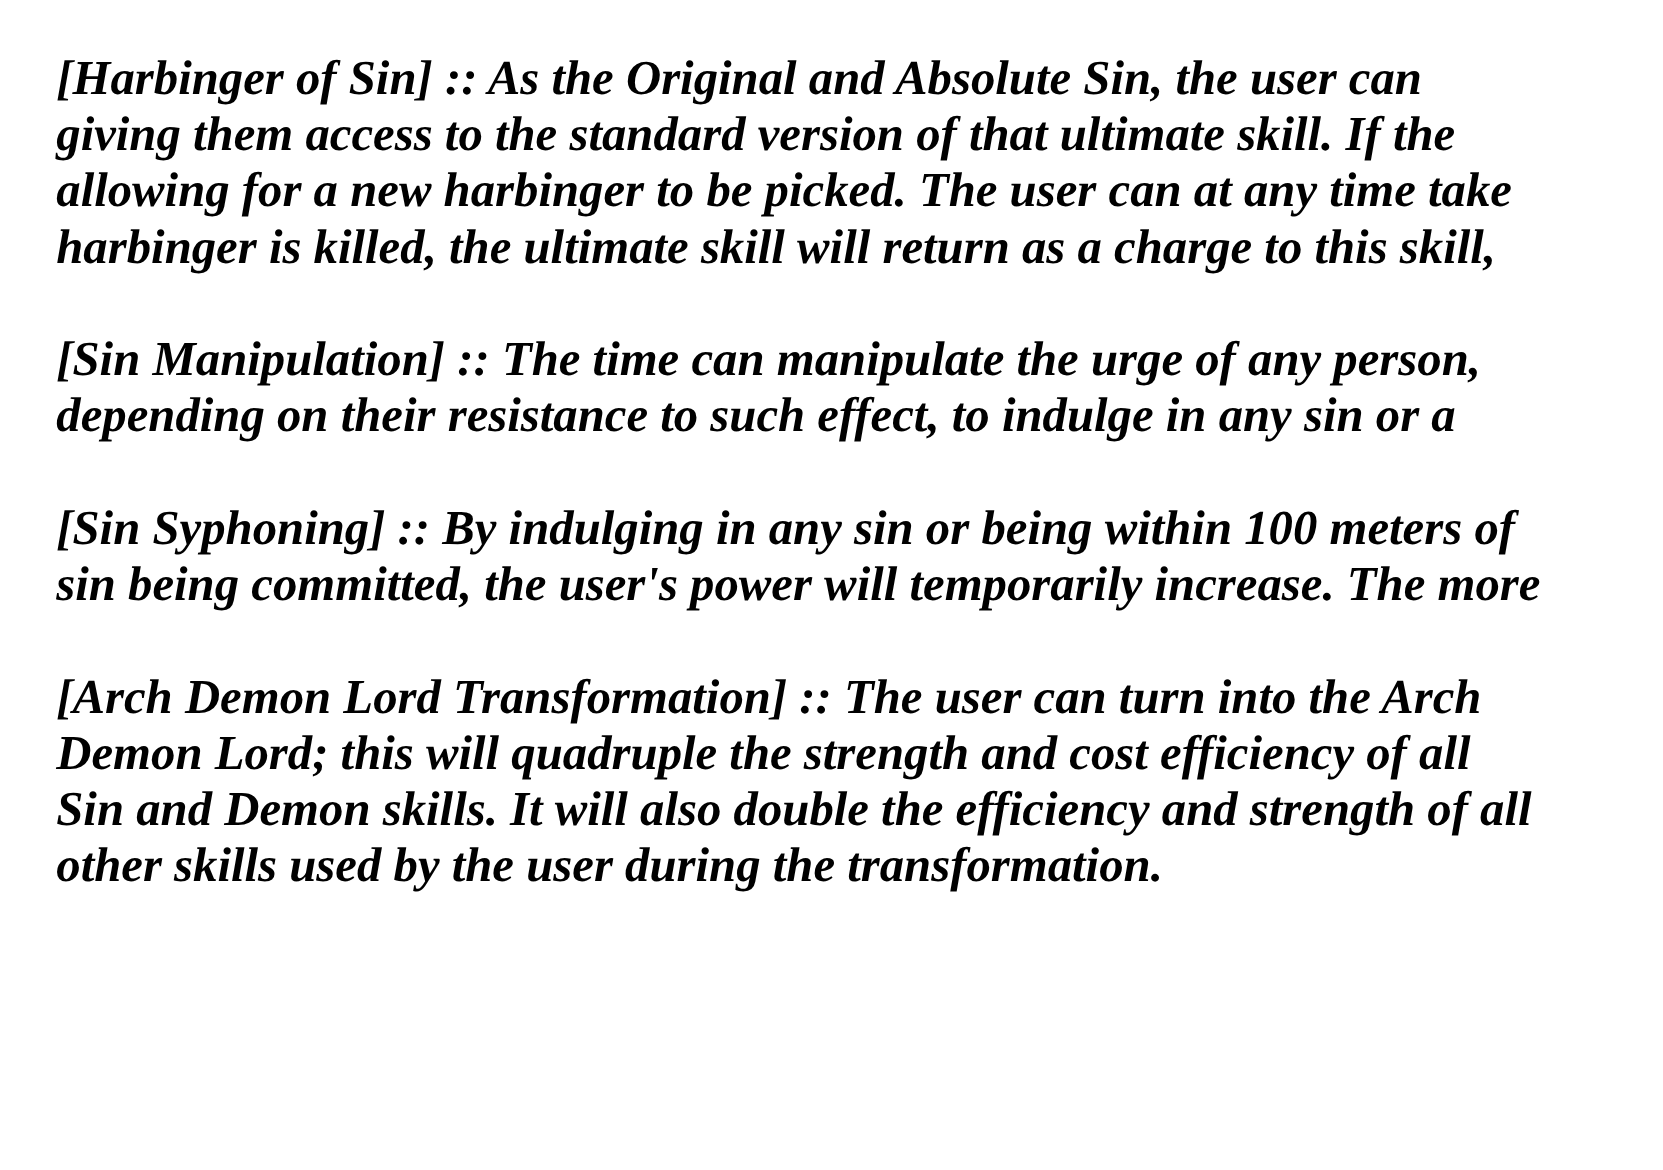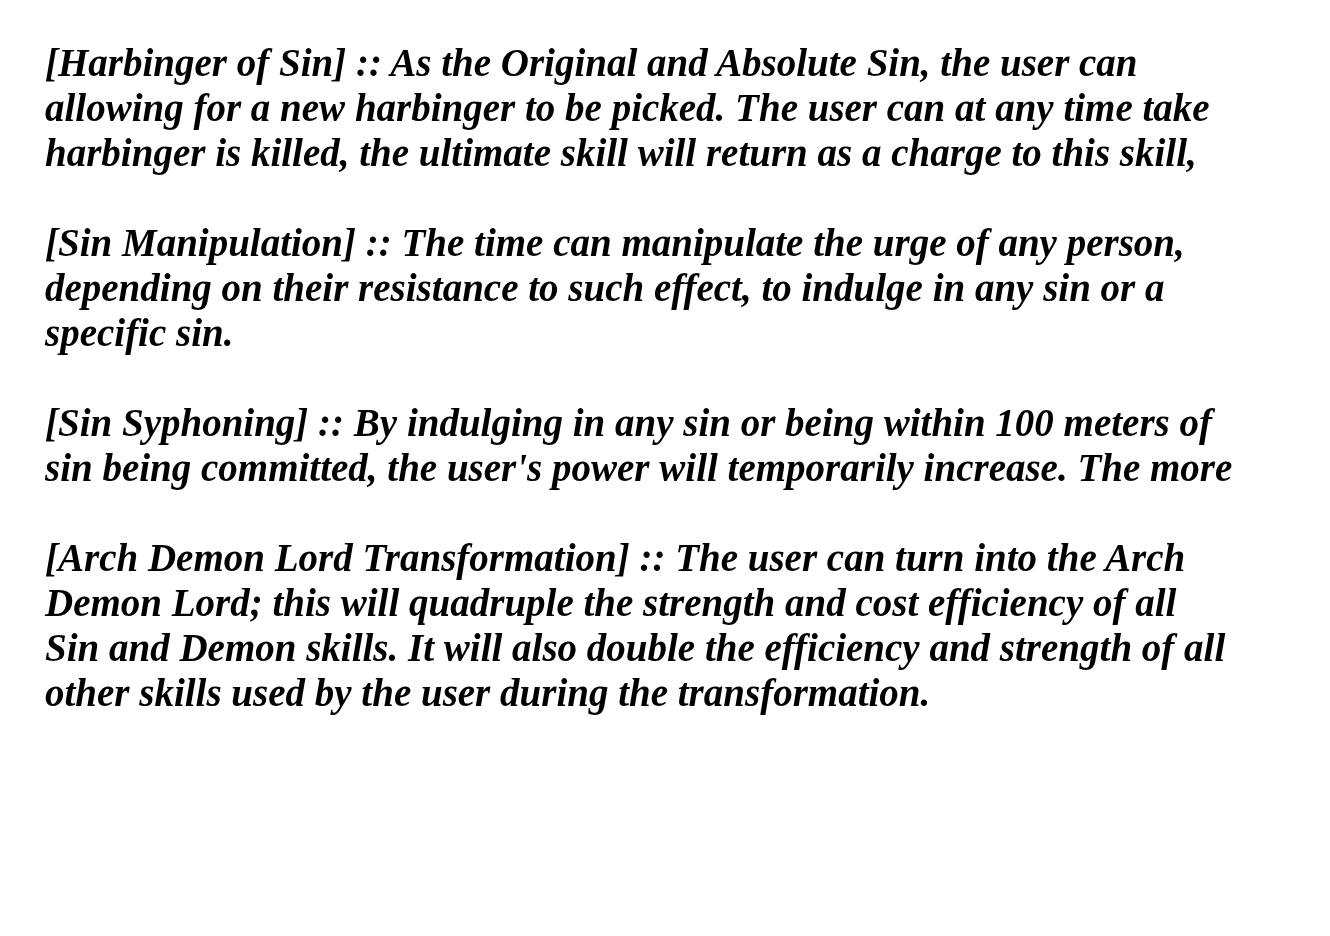--- a/index.html
+++ b/index.html
@@ -35,28 +35,28 @@
     white-space: nowrap;
   }
 </style>
 </head>
 <body>
 
 <div class="document">
 
   <div class="paragraph">
     <div class="line">[Harbinger of Sin] :: As the Original and Absolute Sin, the user can</div>
+    <div class="line">giving them access to the standard version of that ultimate skill. If the</div>
     <div class="line">allowing for a new harbinger to be picked. The user can at any time take</div>
     <div class="line">harbinger is killed, the ultimate skill will return as a charge to this skill,</div>
   </div>
 
   <div class="paragraph">
     <div class="line">[Sin Manipulation] :: The time can manipulate the urge of any person,</div>
     <div class="line">depending on their resistance to such effect, to indulge in any sin or a</div>
-    <div class="line">specific sin.</div>
   </div>
 
   <div class="paragraph">
     <div class="line">[Sin Syphoning] :: By indulging in any sin or being within 100 meters of</div>
     <div class="line">sin being committed, the user's power will temporarily increase. The more</div>
   </div>
 
   <div class="paragraph">
     <div class="line">[Arch Demon Lord Transformation] :: The user can turn into the Arch</div>
     <div class="line">Demon Lord; this will quadruple the strength and cost efficiency of all</div>

